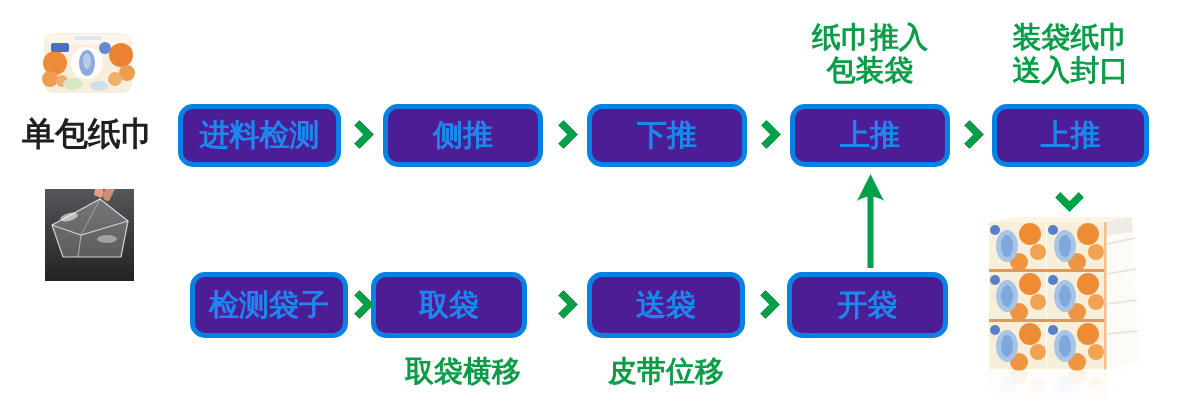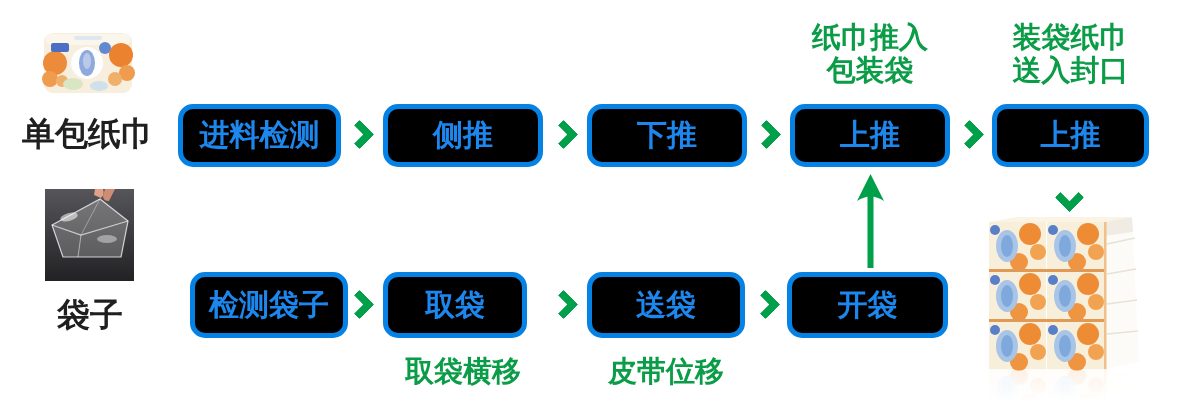--- a/index.html
+++ b/index.html
@@ -3,21 +3,21 @@
 <meta charset="utf-8">
 <style>
   html,body{margin:0;padding:0;background:#ffffff;}
   .canvas{
     position:relative;width:1201px;height:406px;background:#ffffff;overflow:hidden;
     font-family:"Liberation Sans","DejaVu Sans",sans-serif;
   }
   
   .node{
     position:absolute;height:63px;box-sizing:border-box;
-    border:5px solid #0681e4;border-radius:15px;background:#000000;
+    border:5px solid #0681e4;border-radius:15px;background:#4c1d95;
     display:flex;align-items:center;justify-content:center;
     font-size:30px;font-weight:700;color:#1d87ee;white-space:nowrap;
   }
   .row-top .node{top:104px;}
   .row-bottom .node{top:272px;height:66px;}
   
   .chev{
     position:absolute;width:13px;height:13px;
     border-style:solid;border-color:#009f4a;border-width:8px 8px 0 0;
     border-radius:2px;transform:rotate(45deg);
@@ -69,21 +69,20 @@
     <rect width="89" height="92" fill="url(#bagbg)"></rect>
     <path d="M50 0 L58 0 Q60 6 56 9 L49 6 Z" fill="#e2a089"></path>
     <path d="M60 0 L70 0 L64 12 Q58 12 58 7 Z" fill="#cf8d74"></path>
     <polygon points="7,36 55,10 83,32 76,68 18,68" fill="rgba(255,255,255,0.22)" stroke="rgba(240,245,250,0.8)" stroke-width="1.2"></polygon>
     <path d="M7 36 L36 46 L83 32" fill="none" stroke="rgba(255,255,255,0.65)" stroke-width="1.2"></path>
     <path d="M36 46 L33 68" fill="none" stroke="rgba(255,255,255,0.5)" stroke-width="1"></path>
     <path d="M55 10 L36 46" fill="none" stroke="rgba(255,255,255,0.35)" stroke-width="1"></path>
     <ellipse cx="24" cy="28" rx="9" ry="4" fill="rgba(255,255,255,0.55)" transform="rotate(-15 24 28)"></ellipse>
     <ellipse cx="62" cy="50" rx="10" ry="4" fill="rgba(255,255,255,0.4)"></ellipse>
   </svg>
-  <div class="caption" style="left:57px;top:293px">袋子</div>
 
   <div class="row-top">
     <div class="node" style="left:178px;width:163px">进料检测</div>
     <div class="node" style="left:383px;width:160px">侧推</div>
     <div class="node" style="left:587px;width:160px">下推</div>
     <div class="node" style="left:790px;width:160px">上推</div>
     <div class="node" style="left:992px;width:157px">上推</div>
 
     <span class="chev" style="left:349px;top:124px"></span>
     <span class="chev" style="left:553px;top:124px"></span>
@@ -95,21 +94,21 @@
     <div>纸巾推入</div>
     <div>包装袋</div>
   </div>
   <div class="note" style="left:982px;top:21px;width:177px">
     <div>装袋纸巾</div>
     <div>送入封口</div>
   </div>
 
   <div class="row-bottom">
     <div class="node" style="left:190px;width:158px">检测袋子</div>
-    <div class="node" style="left:383px;width:144px">取袋</div>
+    <div class="node" style="left:371px;width:156px">取袋</div>
     <div class="node" style="left:587px;width:158px">送袋</div>
     <div class="node" style="left:787px;width:161px">开袋</div>
 
     <span class="chev" style="left:349px;top:294px"></span>
     <span class="chev" style="left:553px;top:294px"></span>
     <span class="chev" style="left:755px;top:294px"></span>
   </div>
 
   <div class="note" style="left:373px;top:355px;width:180px">取袋横移</div>
   <div class="note" style="left:577px;top:355px;width:178px">皮带位移</div>

